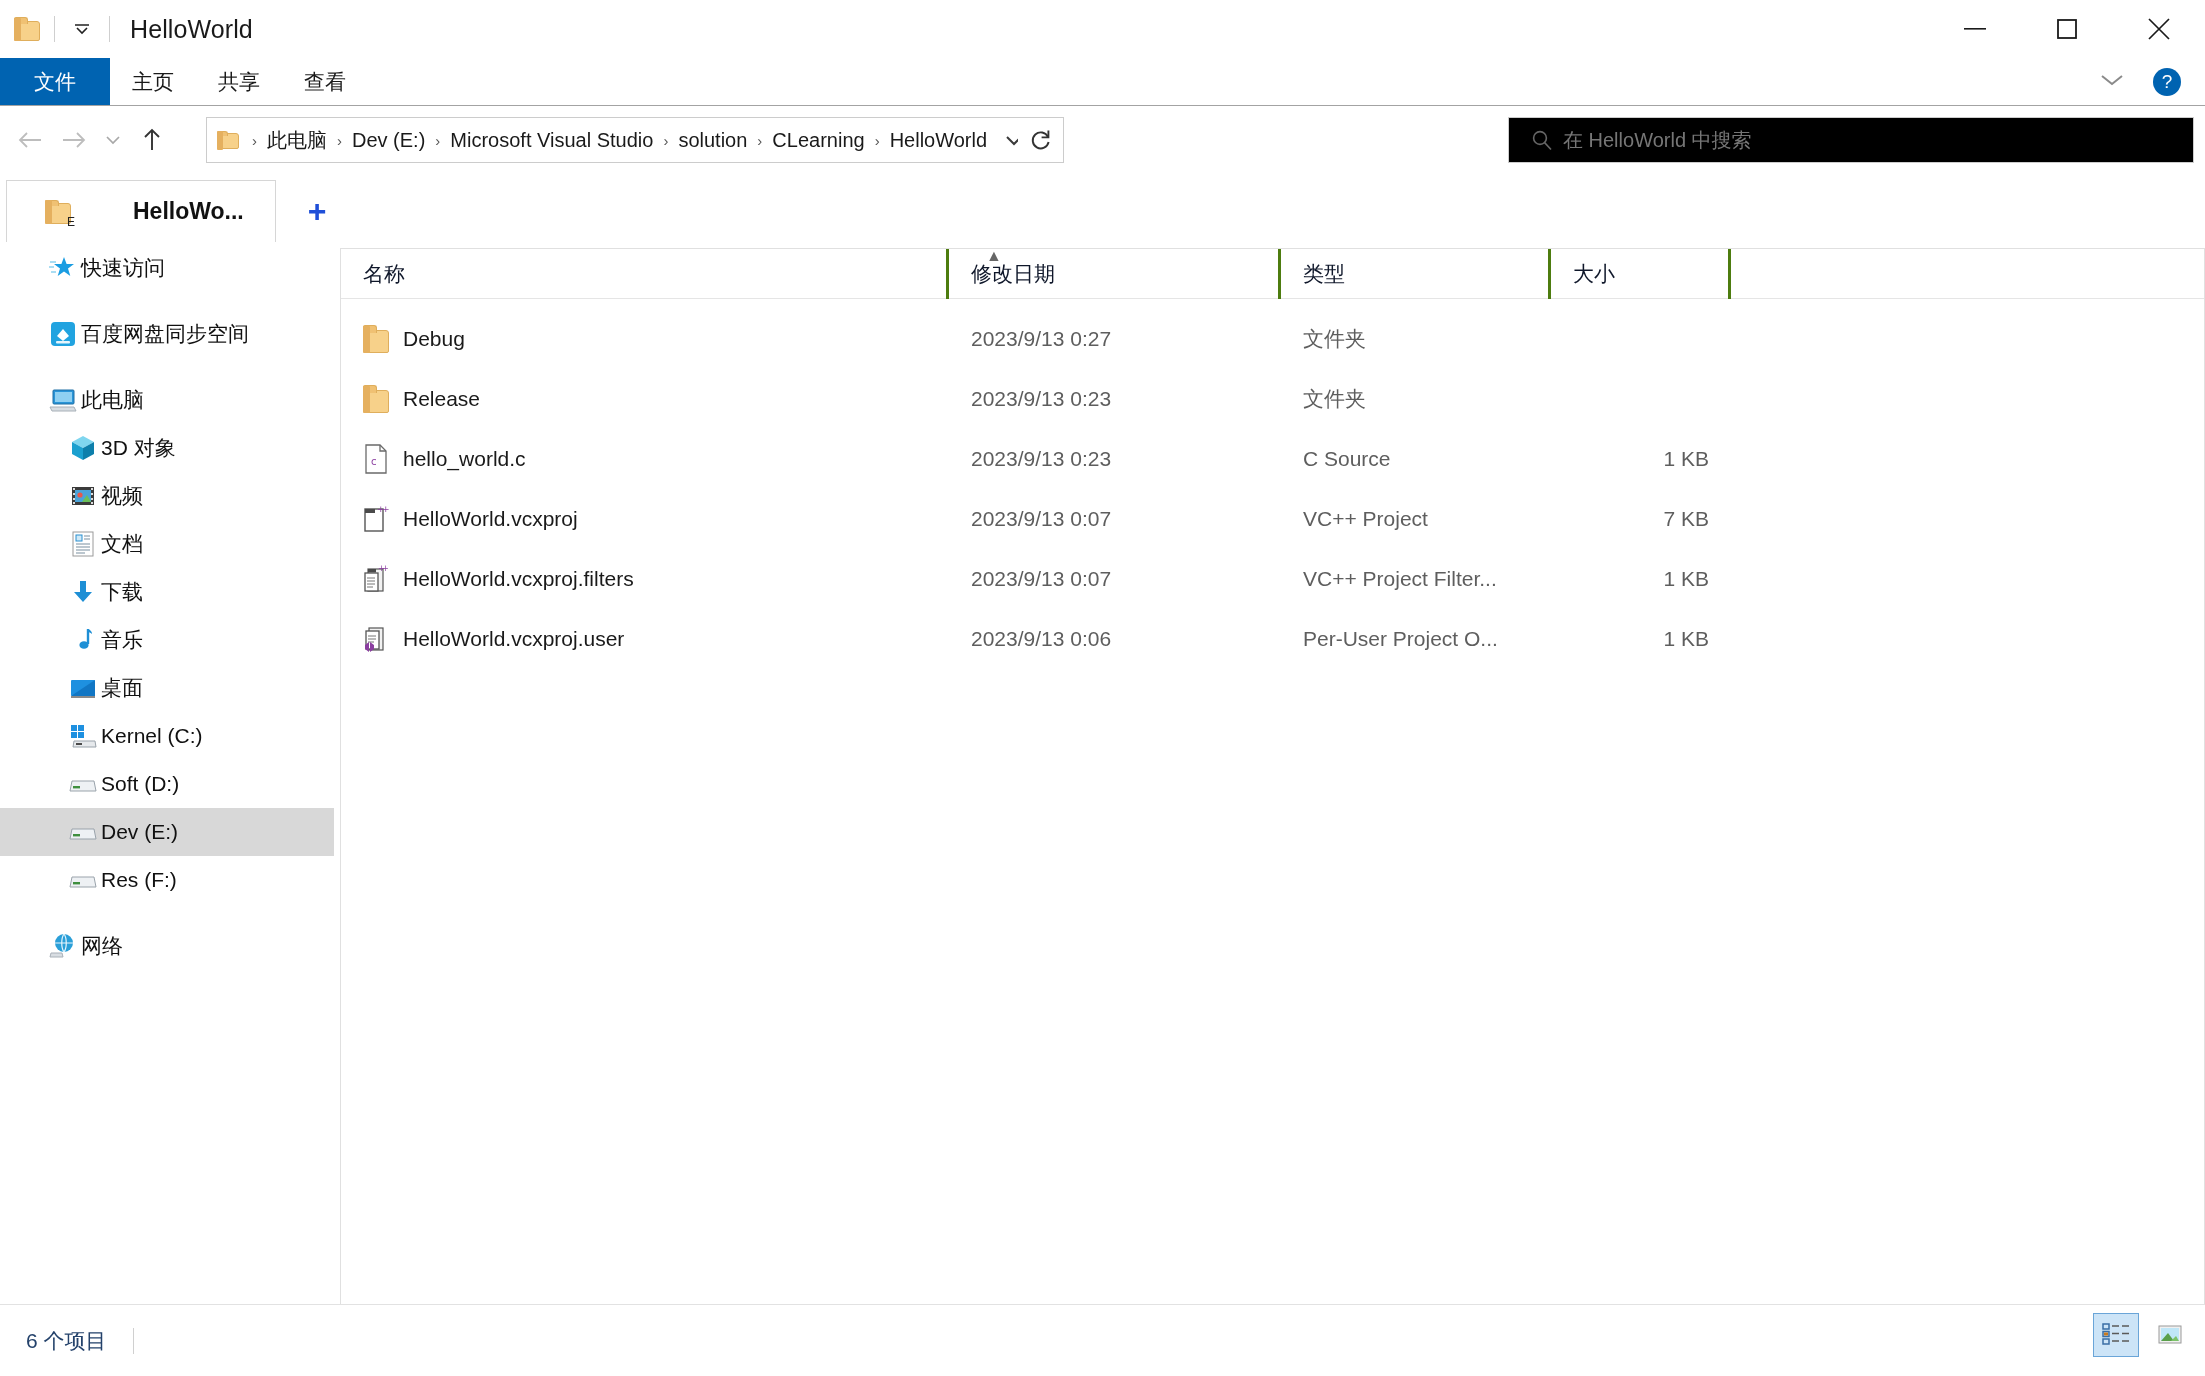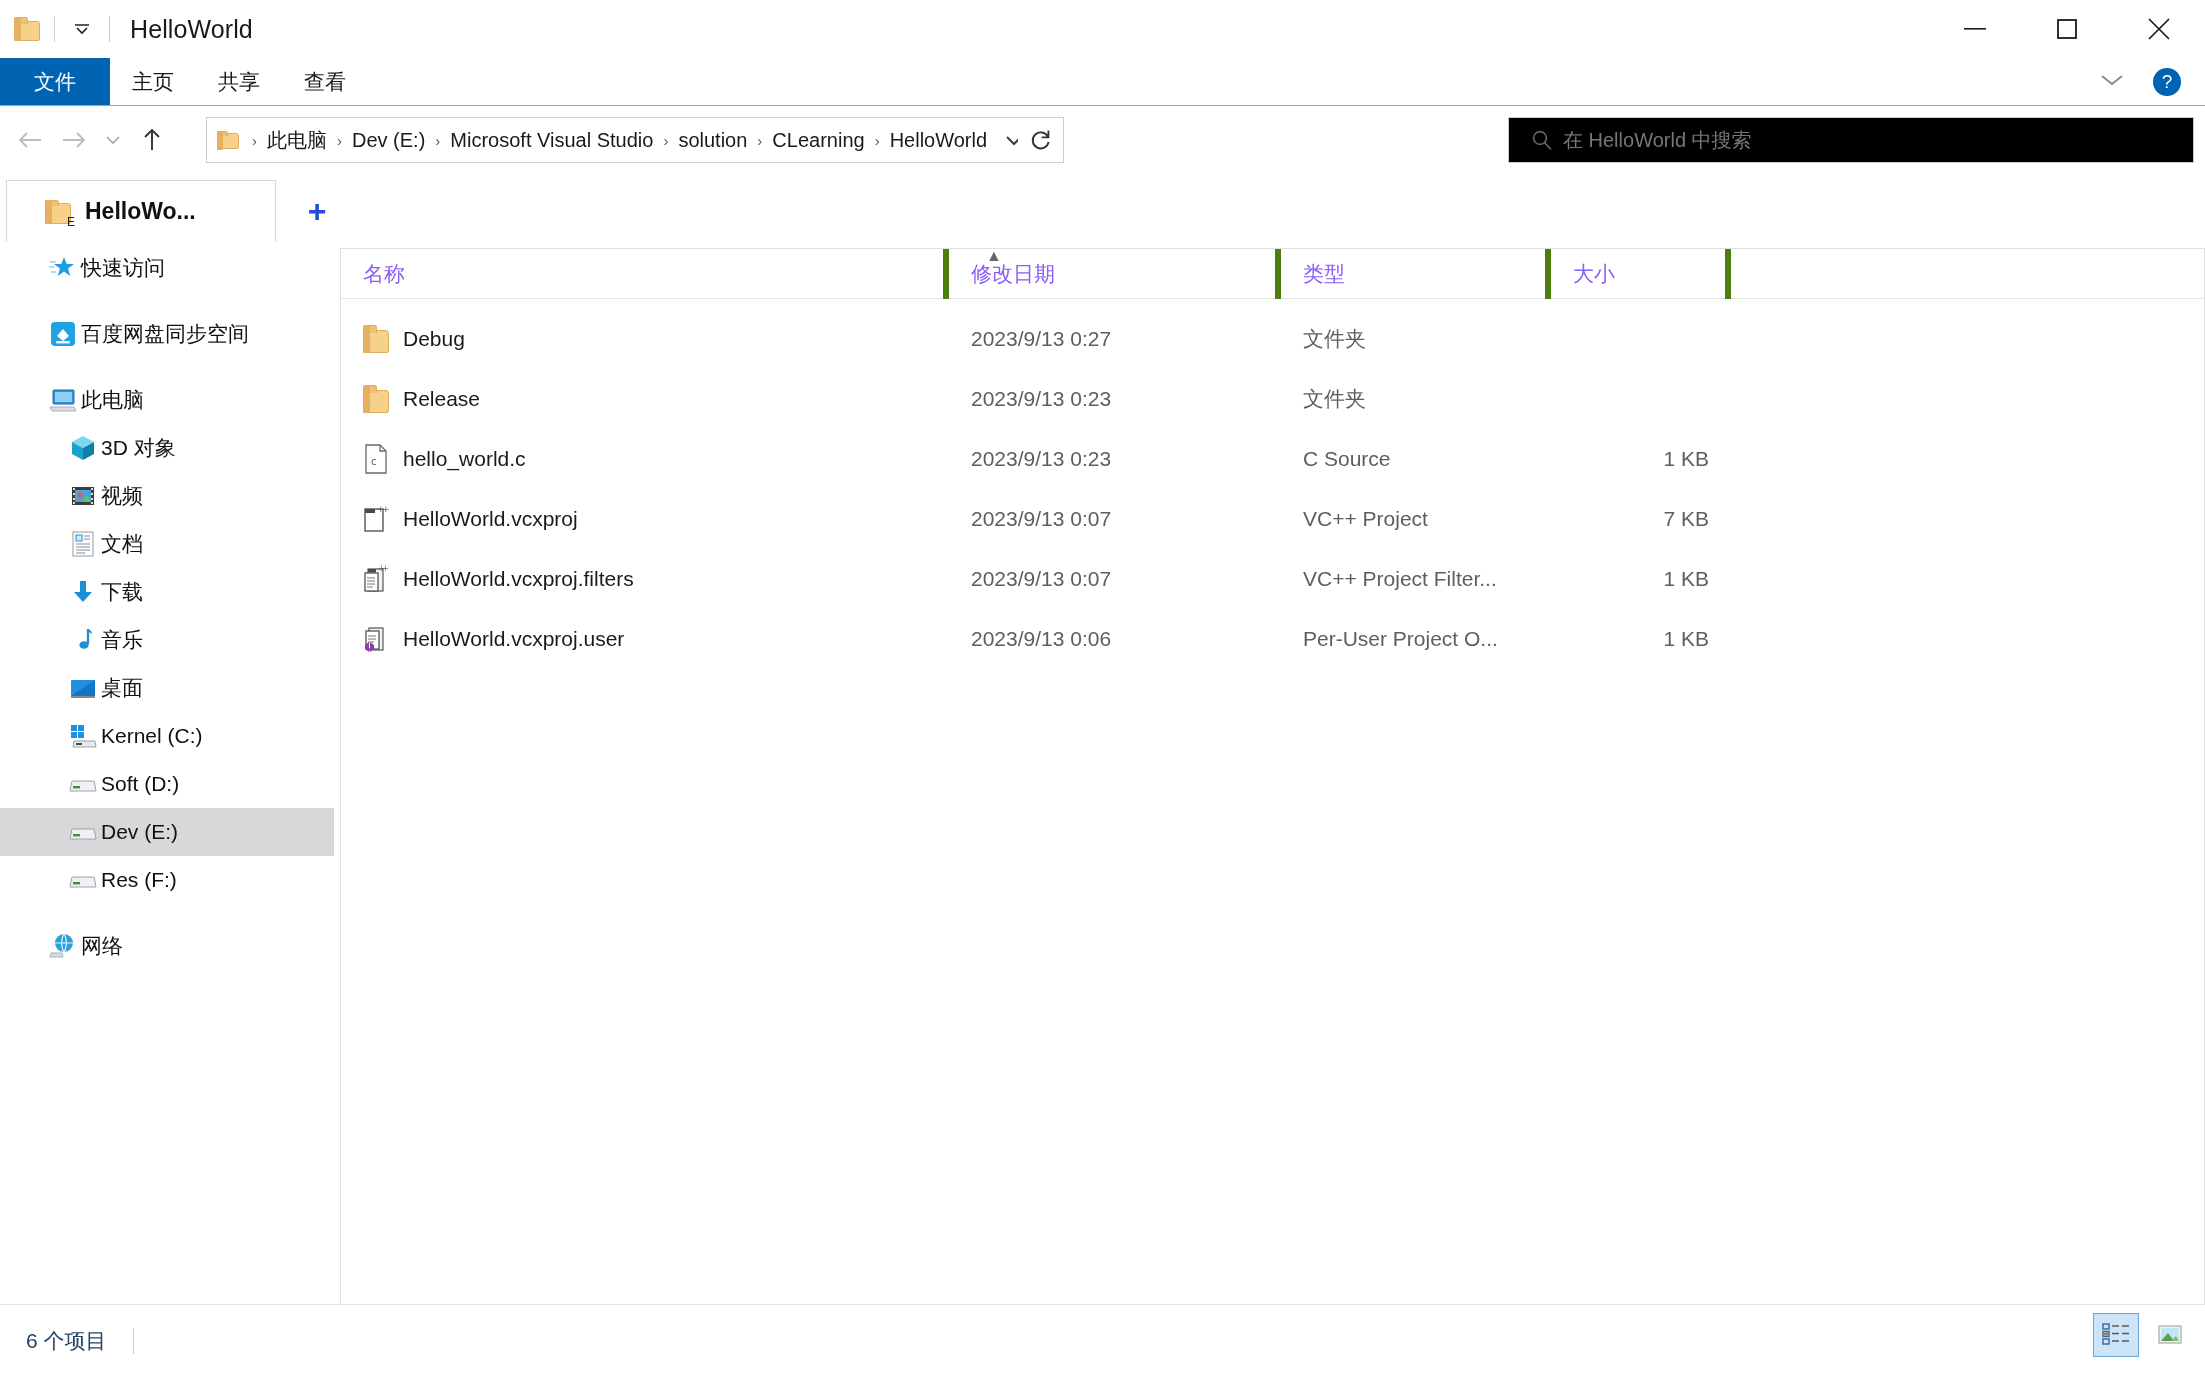--- a/index.html
+++ b/index.html
@@ -103,21 +103,21 @@
   .tabstrip {
     position: absolute; left: 0; top: 180px; width: 2205px; height: 64px;
     background: #ffffff; display: flex; align-items: flex-start;
   }
   .ftab {
     margin-left: 6px; width: 270px; height: 62px;
     border: 1px solid #d6d6d6; border-bottom: none;
     background: #ffffff;
     display: flex; align-items: center; padding-left: 38px; gap: 14px;
   }
-  .ftab-label { font-size: 23px; font-weight: bold; color: #111; }
+  .ftab-label { font-size: 23px; font-weight: bold; color: #111; margin-left: 48px; }
   .newtab {
     margin-left: 24px; margin-top: 14px;
     width: 34px; height: 34px; display: flex; align-items: center; justify-content: center;
     color: #1f4fd8; font-size: 32px; font-weight: bold; line-height: 1;
   }
 
   
   .sidebar {
     position: absolute; left: 0; top: 244px; width: 334px; height: 1060px;
     background: #ffffff; overflow: hidden;
@@ -135,23 +135,23 @@
   
   .listpanel {
     position: absolute; left: 340px; top: 248px; width: 1865px; height: 1080px;
     border: 1px solid #e0e0e0; background: #ffffff;
   }
   .colheader {
     position: relative; height: 50px; border-bottom: 1px solid #e5e5e5;
     display: flex; align-items: center;
   }
   .colh {
-    font-size: 21px; color: #8b5cf6; padding-left: 22px;
+    font-size: 21px; color: #0f172a; padding-left: 22px;
     height: 50px; display: flex; align-items: center;
-    border-right: 6px solid #4d7c0f; flex: none;
+    border-right: 3px solid #4d7c0f; flex: none;
   }
   .colh.name { width: 608px; }
   .colh.date { width: 332px; }
   .colh.type { width: 270px; }
   .colh.size { width: 180px; }
   .sortmark {
     position: absolute; left: 645px; top: -1px;
     color: #666; font-size: 16px; line-height: 1;
   }
   .row {

